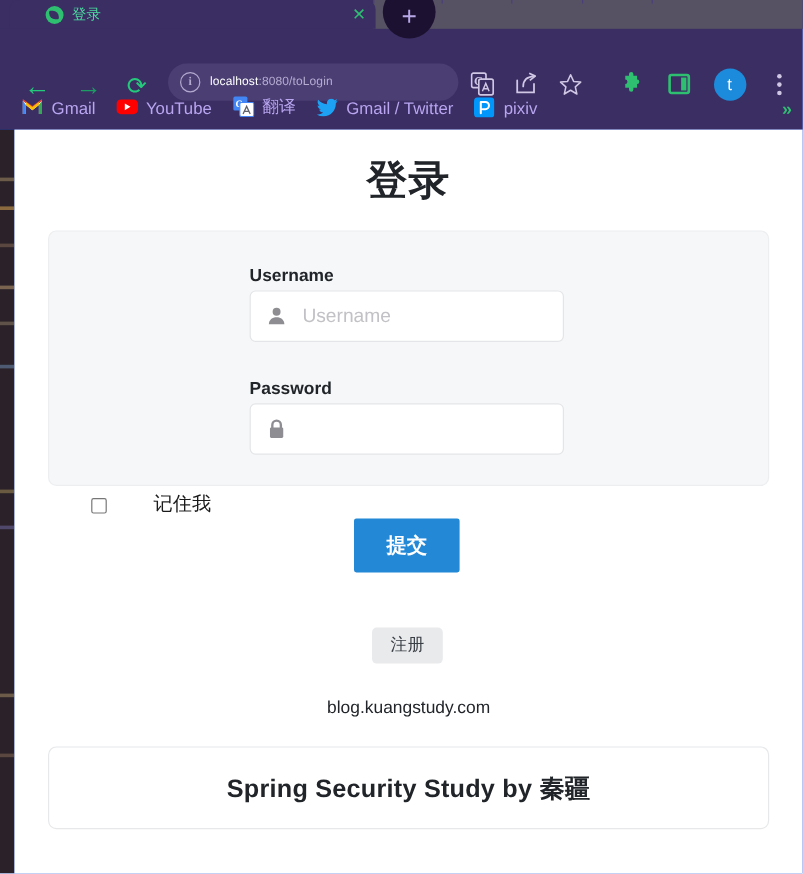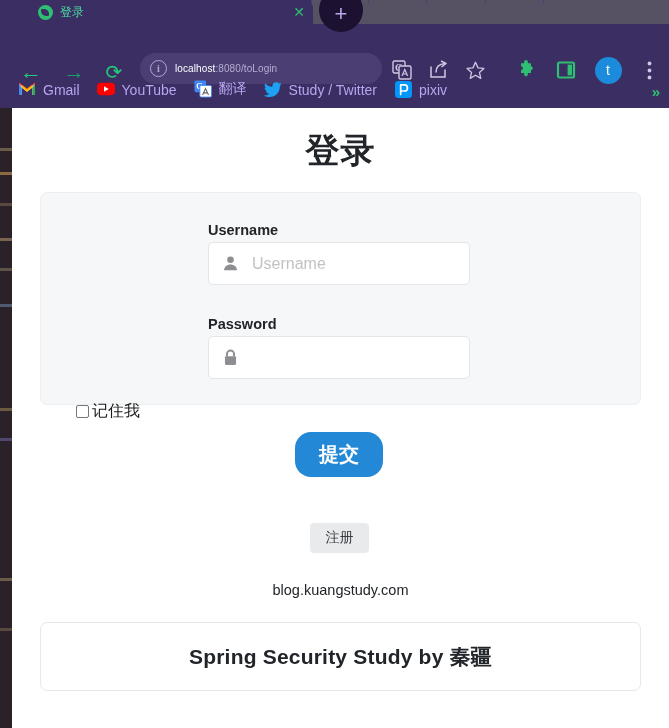--- a/index.html
+++ b/index.html
@@ -120,22 +120,22 @@
     display:flex; align-items:center;
   }
   .remember-box {
     width:13px; height:13px; border:1px solid #767676; background:#ffffff;
     border-radius:2px; box-sizing:border-box; flex:none;
   }
   .remember-lab { font-size:16px; color:#1b1b1b; margin-left:3px; line-height:1; }
 
   .submit-btn {
     position:absolute; left:283px; top:324px; width:88px; height:45px;
-    background:#2388d6; border:none; border-radius:16px; color:#ffffff;
-    font-size:20px; font-weight:bold; cursor:pointer;
+    background:#2388d6; border:none; border-radius:2px; color:#ffffff;
+    font-size:17px; font-weight:bold; cursor:pointer;
     font-family:"Liberation Sans","DejaVu Sans",sans-serif;
   }
 
   .register-btn {
     position:absolute; left:298px; top:415px; width:59px; height:30px;
     background:#e9eaec; border:none; border-radius:4px; color:#3a3f45;
     font-size:14px; cursor:pointer;
     font-family:"Liberation Sans","DejaVu Sans",sans-serif;
   }
 
@@ -277,21 +277,21 @@
         </span>
         <span class="bm-label">翻译</span>
       </div>
 
       <div class="bm">
         <span class="bm-ico">
           <svg width="18" height="15" viewBox="0 0 18 15">
             <path d="M17.5 2 c-0.65 0.3 -1.35 0.5 -2.1 0.58 c0.75 -0.45 1.33 -1.17 1.6 -2.03 c-0.7 0.42 -1.48 0.72 -2.3 0.89 C14.03 0.78 13.08 0.35 12.03 0.35 c-2.02 0 -3.65 1.64 -3.65 3.65 c0 0.29 0.03 0.57 0.1 0.83 C5.43 4.68 2.88 3.3 1.18 1.2 c-0.32 0.54 -0.5 1.17 -0.5 1.84 c0 1.27 0.64 2.39 1.63 3.04 c-0.6 -0.02 -1.17 -0.19 -1.66 -0.46 v0.05 c0 1.77 1.26 3.24 2.93 3.58 c-0.31 0.08 -0.63 0.13 -0.96 0.13 c-0.24 0 -0.46 -0.02 -0.69 -0.07 c0.47 1.45 1.81 2.5 3.4 2.53 c-1.25 0.98 -2.82 1.56 -4.52 1.56 c-0.3 0 -0.58 -0.02 -0.87 -0.05 c1.61 1.03 3.52 1.63 5.57 1.63 c6.68 0 10.34 -5.54 10.34 -10.34 l-0.01 -0.47 C16.4 3.4 17.01 2.75 17.5 2 z" fill="#1da1f2"></path>
           </svg>
         </span>
-        <span class="bm-label">Study / Twitter</span>
+        <span class="bm-label">Gmail / Twitter</span>
       </div>
 
       <div class="bm">
         <span class="bm-ico">
           <svg width="17" height="17" viewBox="0 0 18 18">
             <rect x="0" y="0" width="18" height="18" rx="3.5" fill="#0096fa"></rect>
             <path d="M6 14.2 L6 4.2 L10 4.2 a3.2 3.2 0 0 1 0 6.4 L7.6 10.6" fill="none" stroke="#ffffff" stroke-width="1.8" stroke-linecap="round" stroke-linejoin="round"></path>
           </svg>
         </span>
         <span class="bm-label">pixiv</span>
@@ -336,21 +336,21 @@
       <div class="inp" style="left:196px; top:228px; width:262px;">
         <span class="inp-ico">
           <svg width="15" height="17" viewBox="0 0 16 18">
             <path d="M4.2 8 L4.2 5.4 a3.8 3.8 0 0 1 7.6 0 L11.8 8" fill="none" stroke="#8d8d92" stroke-width="2.1"></path>
             <rect x="2.1" y="7.6" width="11.8" height="9.3" rx="1.2" fill="#8d8d92"></rect>
           </svg>
         </span>
         <span class="inp-ph"></span>
       </div>
 
-      <div class="remember" style="left:64px; top:295px;">
+      <div class="remember" style="left:64px; top:305px;gap:36px;">
         <span class="remember-box"></span>
         <span class="remember-lab">记住我</span>
       </div>
 
       <button class="submit-btn">提交</button>
 
       <button class="register-btn">注册</button>
 
       <div class="blog-link">blog.kuangstudy.com</div>
 

